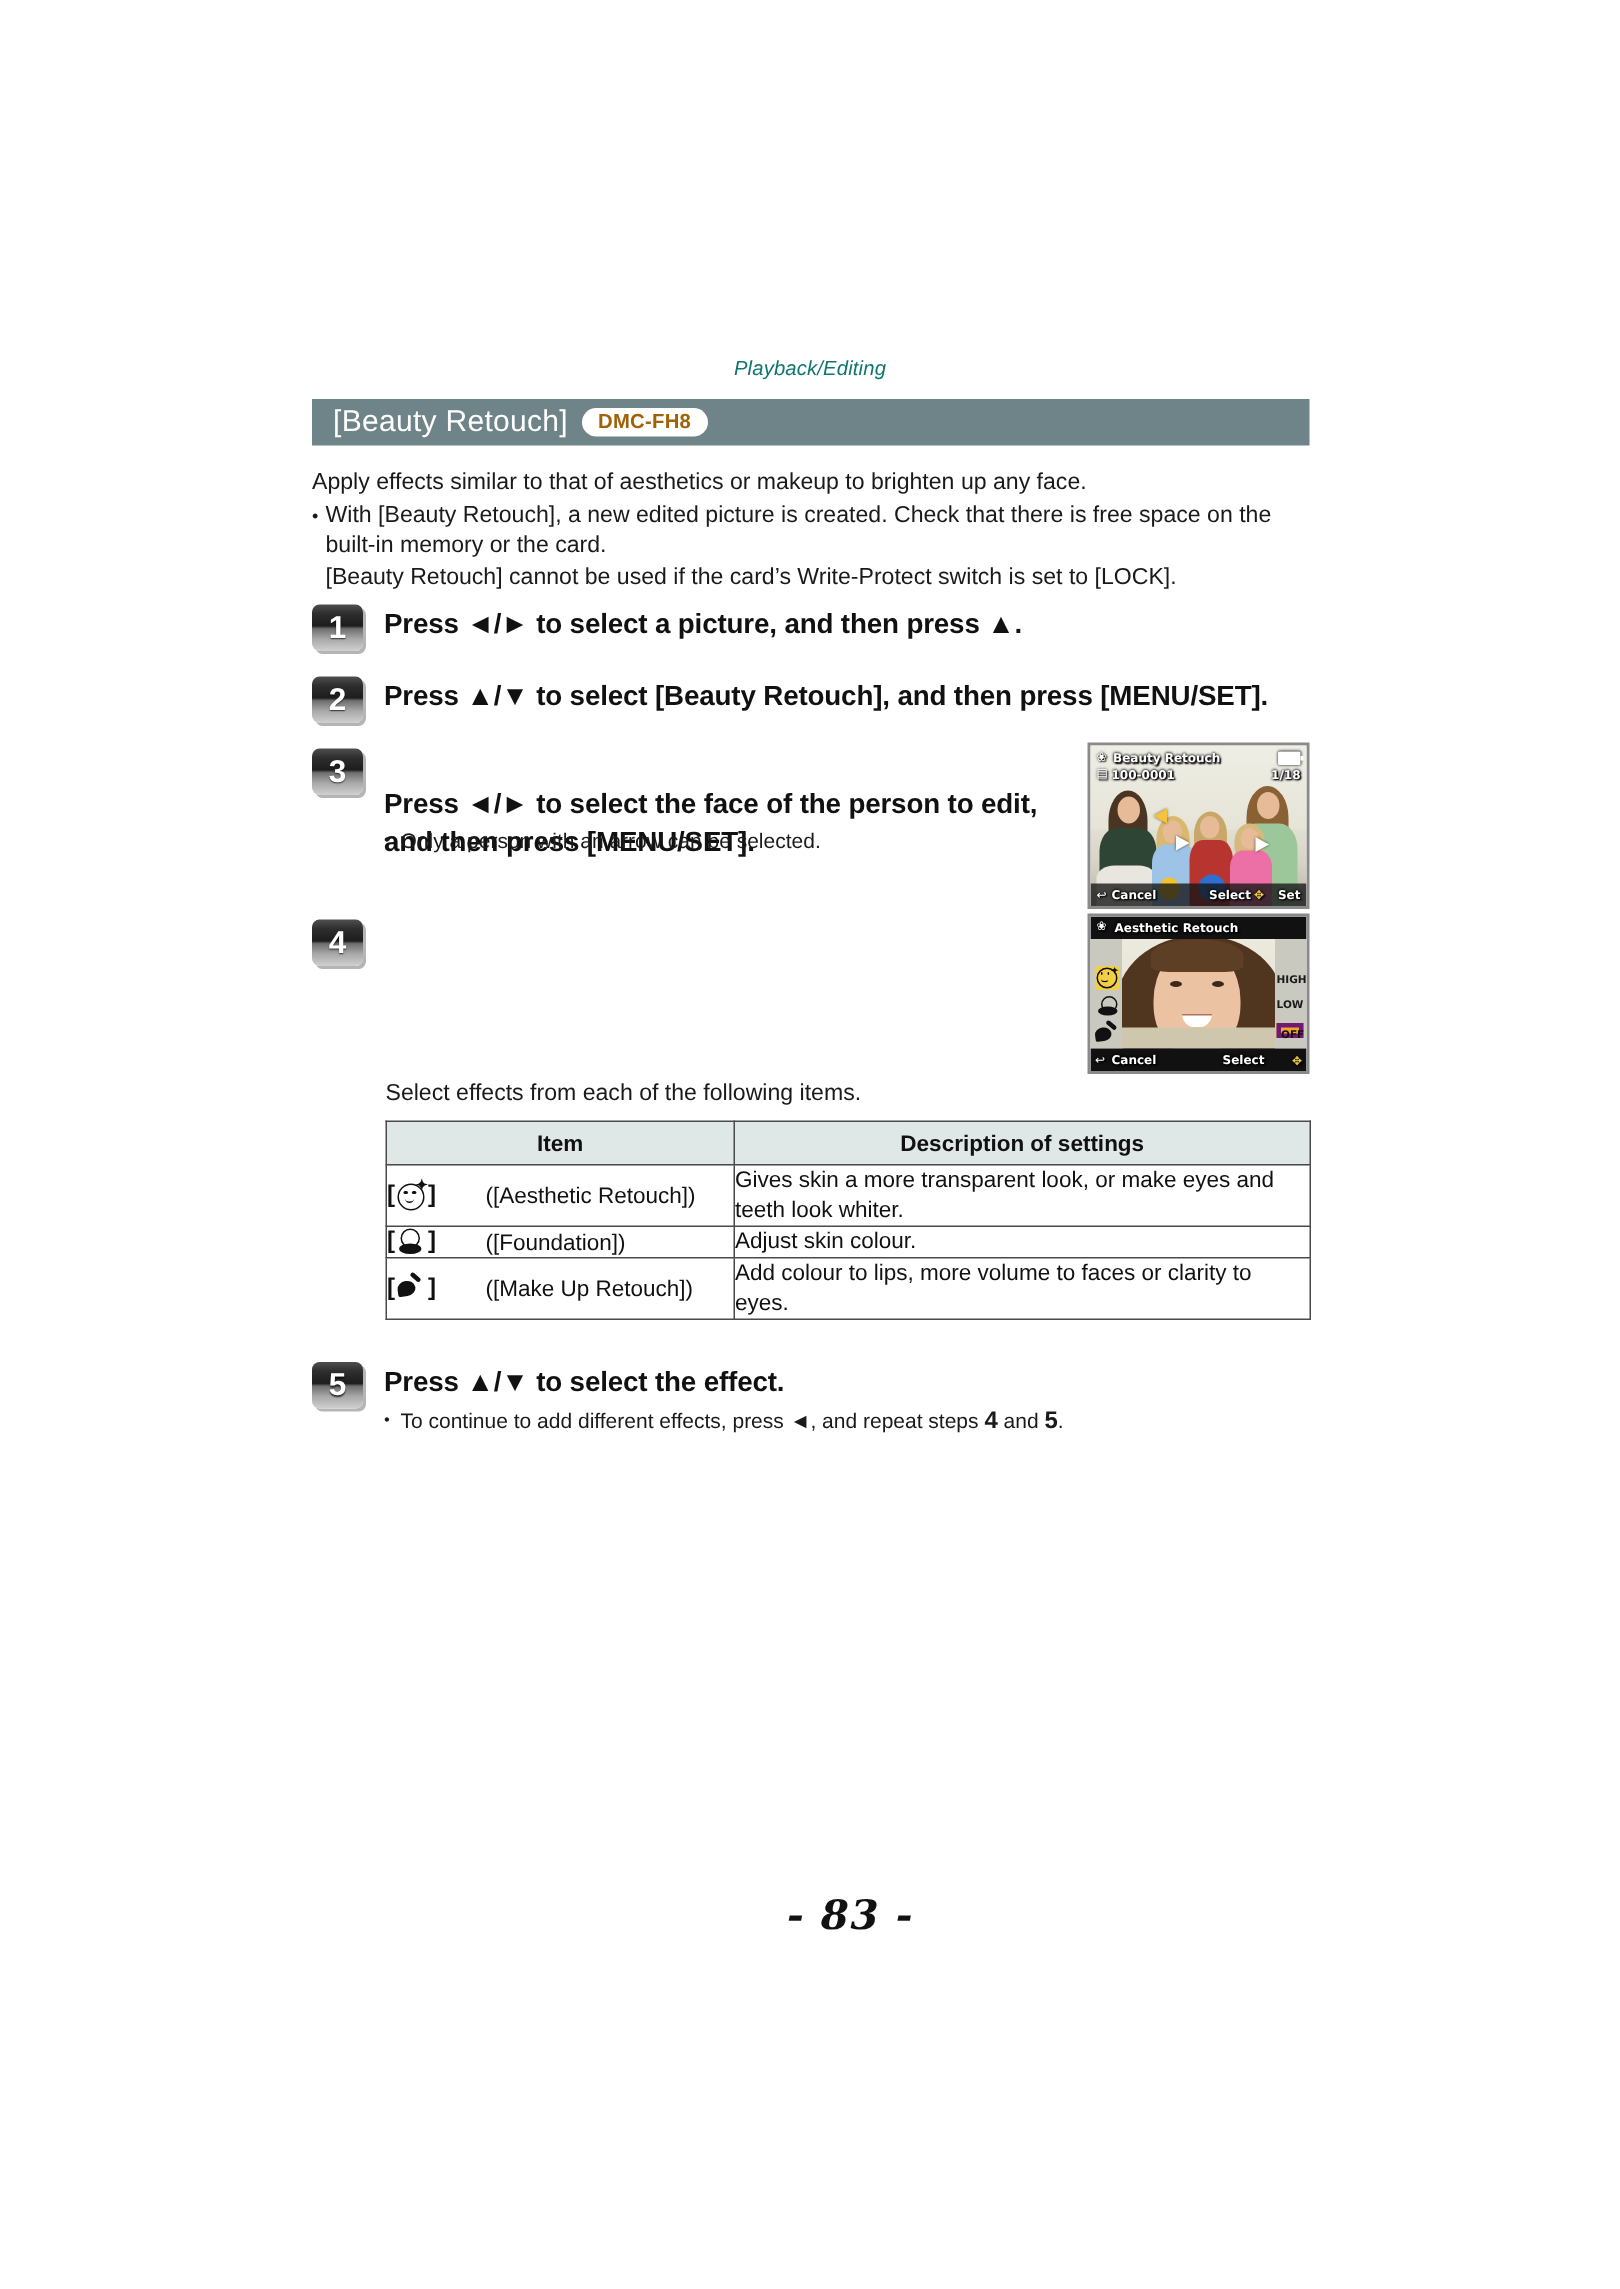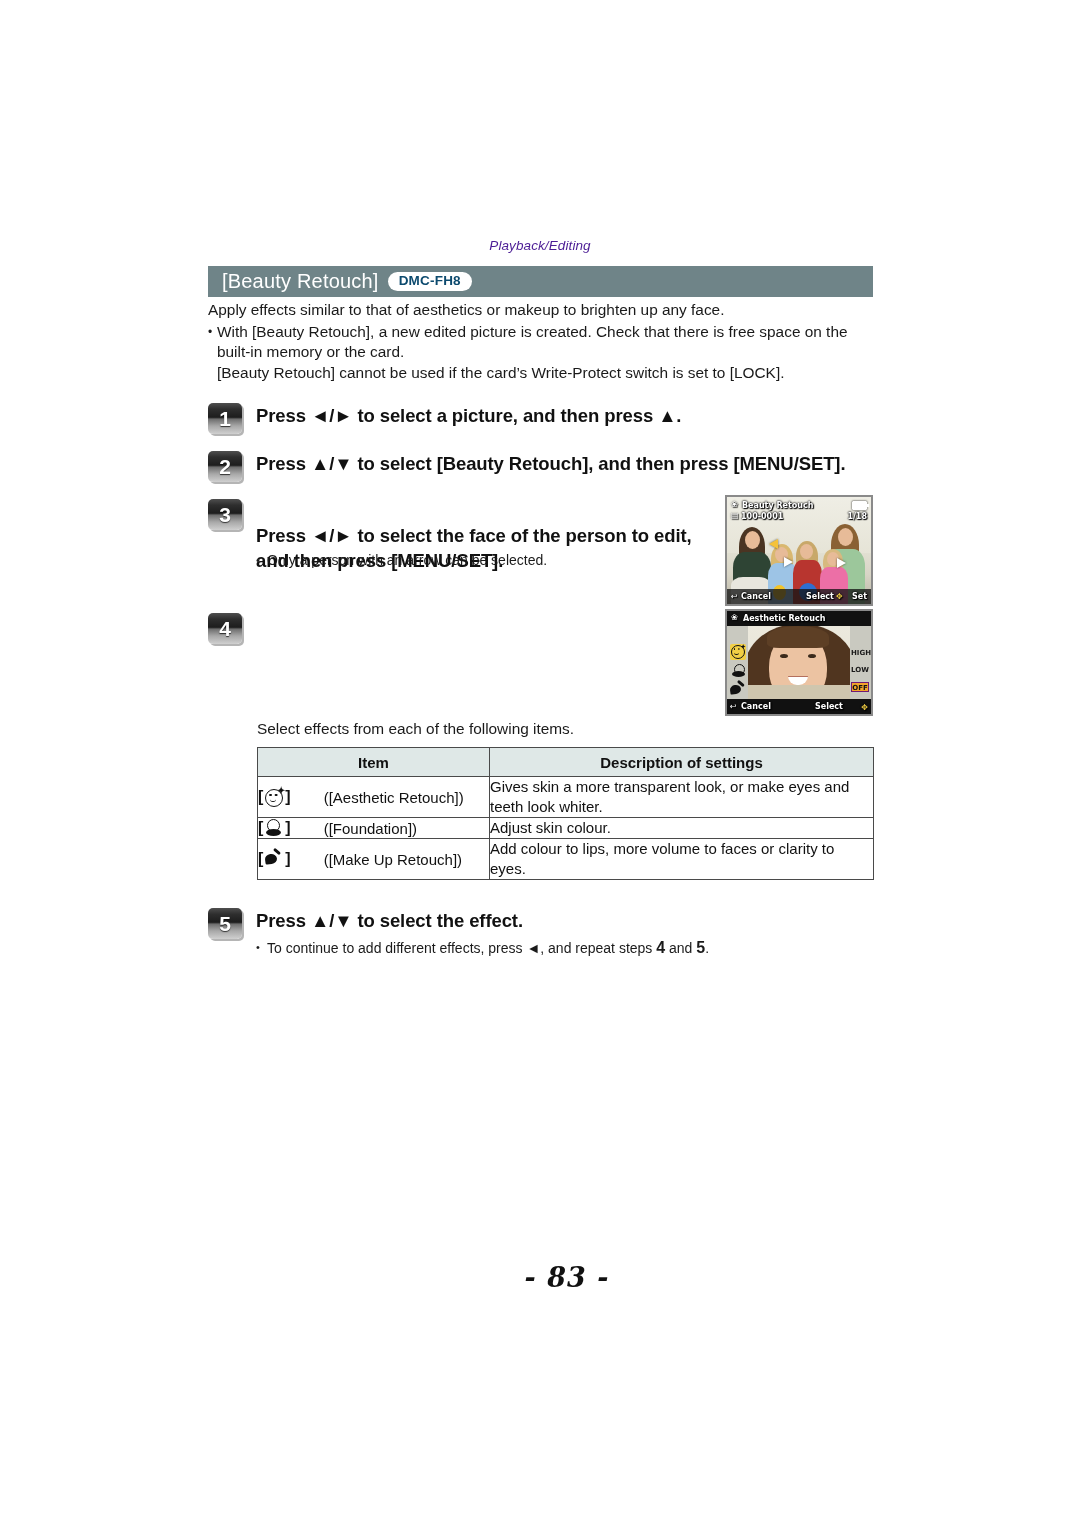--- a/index.html
+++ b/index.html
@@ -18,21 +18,21 @@
 
   
   .running-head {
     position: absolute;
     left: 0;
     top: 238px;
     width: 1080px;
     text-align: center;
     font-style: italic;
     font-size: 13.5px;
-    color: #4c1d95;
+    color: #0f766e;
     letter-spacing: .1px;
   }
 
   
   .section-bar {
     position: absolute;
     left: 208px;
     top: 266px;
     width: 665px;
     height: 31px;
@@ -45,35 +45,35 @@
   .section-bar .title {
     color: #ffffff;
     font-size: 20px;
     font-weight: 400;
     letter-spacing: .2px;
     white-space: nowrap;
   }
   .model-badge {
     margin-left: 9px;
     background: #ffffff;
-    color: #0c4a6e;
+    color: #a16207;
     border-radius: 11px;
     padding: 1px 11px 2px 11px;
     font-size: 13.5px;
     font-weight: 700;
     letter-spacing: .2px;
     line-height: 1.25;
     white-space: nowrap;
   }
 
   
   .intro {
     position: absolute;
     left: 208px;
-    top: 300px;
+    top: 312px;
     width: 672px;
     font-size: 15.4px;
     line-height: 20.5px;
     color: #1a1a1a;
   }
   .intro p { margin: 0; }
   .intro .bullet-row {
     display: flex;
     margin-top: 1px;
   }
@@ -344,21 +344,21 @@
   .c2-opt {
     position:absolute; right:2px;
     width:18px; height:10px;
     font-size:7px; line-height:10px; font-weight:700;
     text-align:center;
     color:#1a1a1a;
   }
   .c2-opt-off {
     background:#f3a32a;
     color:#111;
-    border:1px solid #701a75;
+    border:3px solid #701a75;
     box-sizing:border-box;
   }
   .c2-sideico {
     position:absolute; left:3px;
     width:16px; height:16px;
   }
   .c2-sideico.hl {
     background:#f2cf45;
     border-radius:2px;
   }

